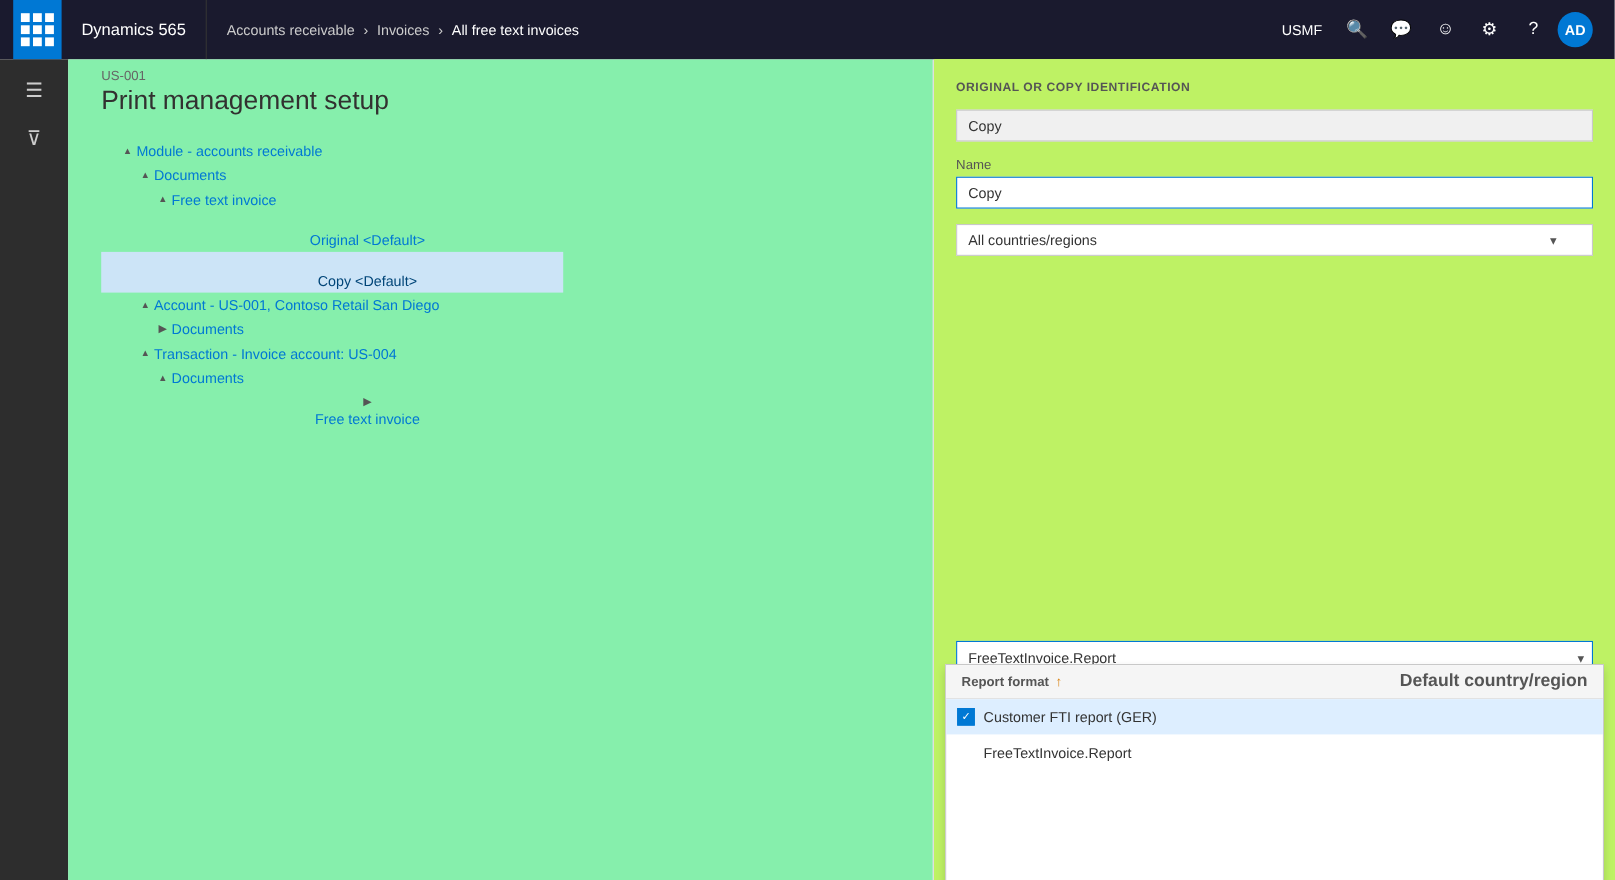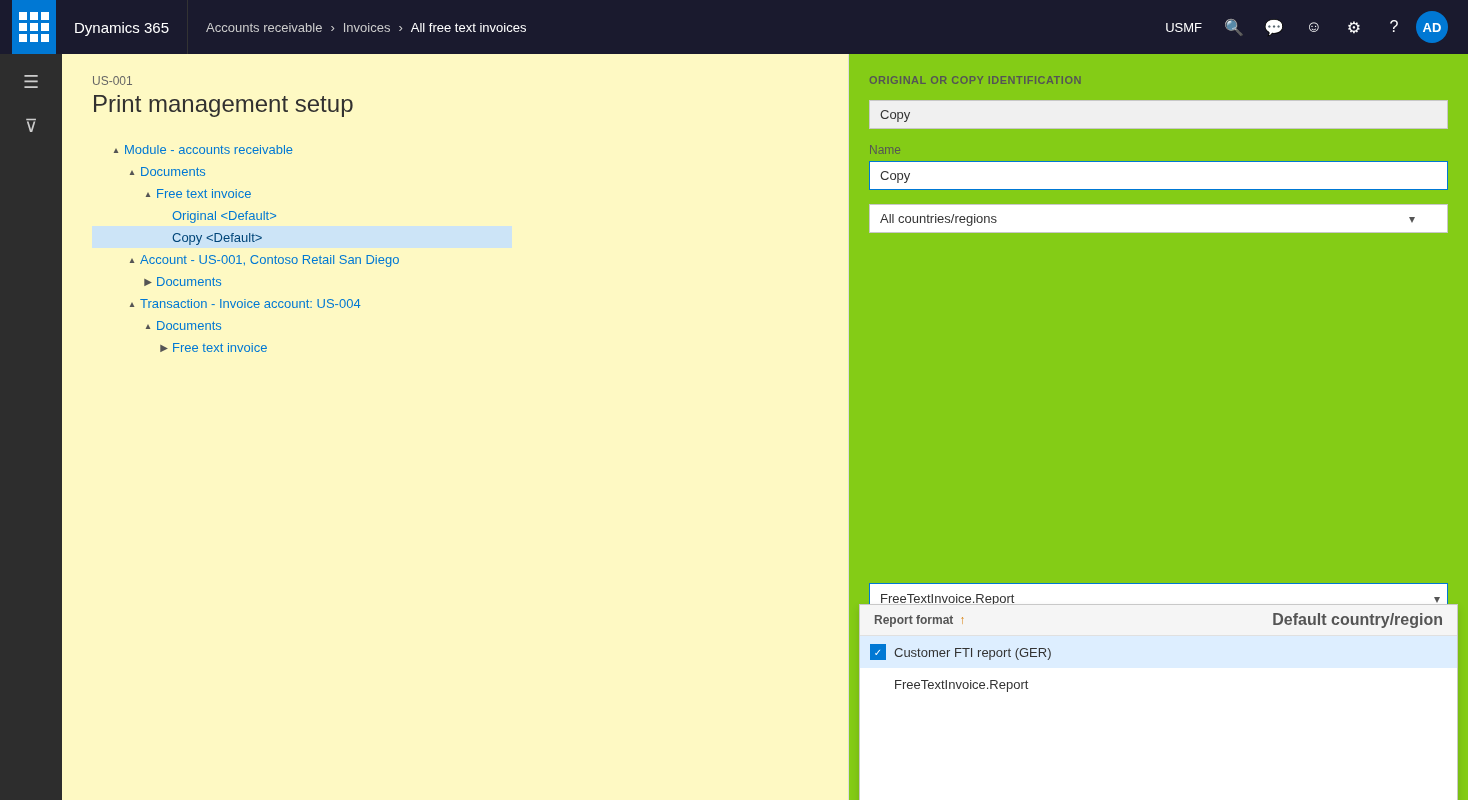--- a/index.html
+++ b/index.html
@@ -137,23 +137,23 @@
       align-items: center;
       justify-content: center;
       color: #ccc;
       font-size: 18px;
       cursor: pointer;
     }
 
     
     .content-area {
       flex: 1;
-      background: #fef9c3;
+      background: #86efac;
       overflow-y: auto;
-      padding: 20px 30px;
+      padding: 8px 30px;
     }
 
     
     .page-subtitle {
       color: #666;
       font-size: 12px;
       margin-bottom: 2px;
     }
     .page-title {
       color: #323130;
@@ -189,26 +189,26 @@
     }
     .tree-item.selected {
       background: #cce4f7;
     }
     .tree-item.selected .tree-label {
       color: #004578;
     }
     .indent-1 { padding-left: 16px; }
     .indent-2 { padding-left: 32px; }
     .indent-3 { padding-left: 48px; }
-    .indent-4 { padding-left: 64px; }
+    .indent-4 { padding-left: 64px; flex-direction: column; }
 
     
     .right-panel {
       width: 620px;
-      background: #84cc16;
+      background: #bef264;
       padding: 20px;
       border-left: 1px solid #ddd;
       overflow-y: auto;
       position: relative;
     }
 
     .section-title {
       font-size: 11px;
       font-weight: 600;
       color: #555;
@@ -388,21 +388,21 @@
         <span></span>
       <span></span>
         <span></span>
         <span></span>
       <span></span>
         <span></span>
         <span></span>
     </div>
   </div>
   <div class="nav-brand">
-    <span class="nav-brand-text">Dynamics 365</span>
+    <span class="nav-brand-text">Dynamics 565</span>
   </div>
   <div class="nav-breadcrumb">
     <span class="breadcrumb-item">Accounts receivable</span>
     <span class="breadcrumb-sep">›</span>
     <span class="breadcrumb-item">Invoices</span>
     <span class="breadcrumb-sep">›</span>
     <span class="breadcrumb-last">All free text invoices</span>
   </div>
   <div class="nav-right">
     <span class="nav-env">USMF</span>

